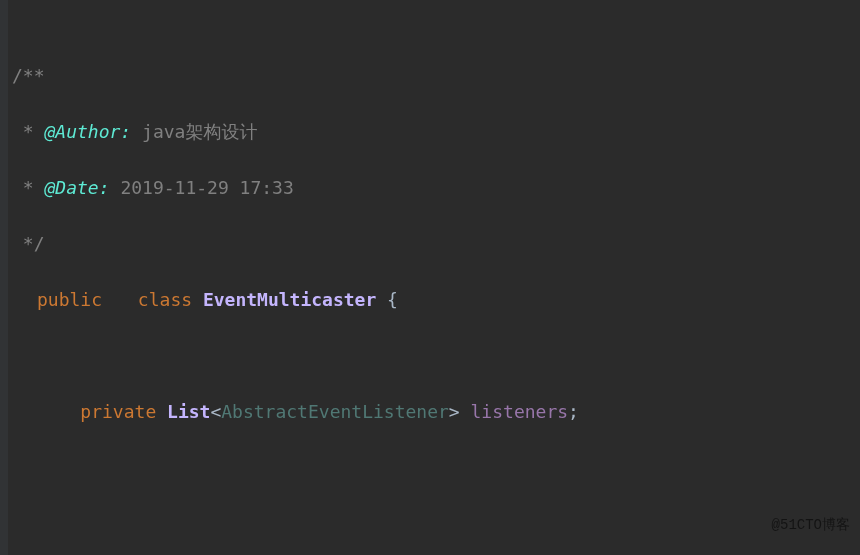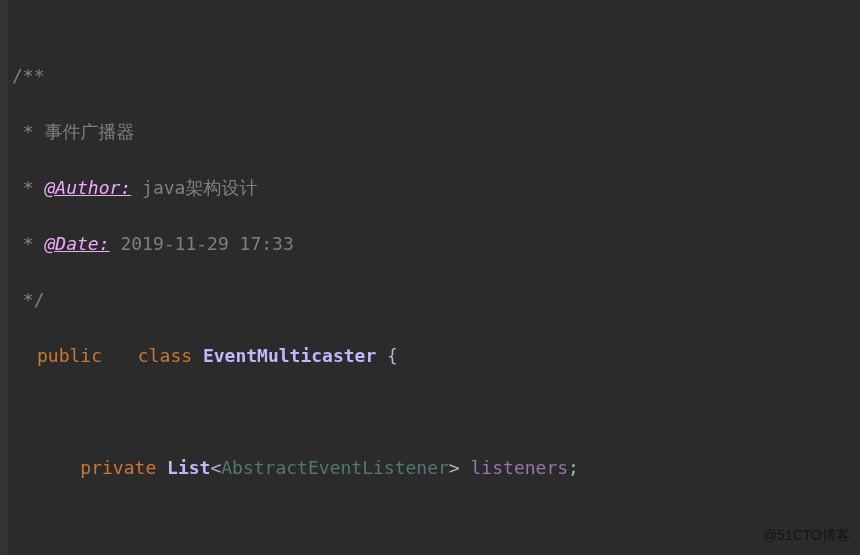--- a/index.html
+++ b/index.html
@@ -29,46 +29,45 @@
     width: 8px;
     background: #313335;
   }
   .code {
     position: relative;
     padding-top: 6px;
     white-space: pre;
   }
   .line { display: block; }
   .c-comment { color: #808080; }
-  .c-doctag { color: #f0abfc; font-style: italic; text-decoration: underline; }
+  .c-doctag { color: #5eead4; font-style: italic; }
   .c-docparam { color: #808080; }
   .c-keyword { color: #cc7832; margin-left: 25px; }
   .c-type { color: #c4b5fd; font-weight: bold; }
   .c-generic { color: #507874; }
   .c-field { color: #9876aa; }
   .c-punct { color: #a9b7c6; }
   .watermark {
     position: absolute;
     right: 10px;
-    bottom: 6px;
+    bottom: 16px;
     font-size: 14px;
-    font-family: Liberation Sans, sans-serif;
+    font-family: Liberation Mono, monospace;
     color: rgba(0,0,0,0.55);
     margin-left: 31px;
   }
 </style>
 </head>
 <body>
 
 <div class="editor">
   <div class="gutter"></div>
   <div class="code">
 
 <span class="line"><span class="c-comment">/**</span></span>
-<span class="line"><span class="c-comment"> * </span><span class="c-comment">事件广播器</span></span>
 <span class="line"><span class="c-comment"> * </span><span class="c-doctag">@Author:</span><span class="c-docparam"> java架构设计</span></span>
 <span class="line"><span class="c-comment"> * </span><span class="c-doctag">@Date:</span><span class="c-docparam"> 2019-11-29 17:33</span></span>
 <span class="line"><span class="c-comment"> */</span></span>
 <span class="line"><span class="c-keyword">public</span><span class="c-keyword"> class </span><span class="c-type">EventMulticaster</span><span class="c-punct"> {</span></span>
 <span class="line"> </span>
 <span class="line"><span>    </span><span class="c-keyword">private</span><span> </span><span class="c-type">List</span><span class="c-punct">&lt;</span><span class="c-generic">AbstractEventListener</span><span class="c-punct">&gt;</span><span> </span><span class="c-field">listeners</span><span class="c-punct">;</span></span>
 <span class="line"> </span>
 
 
 

